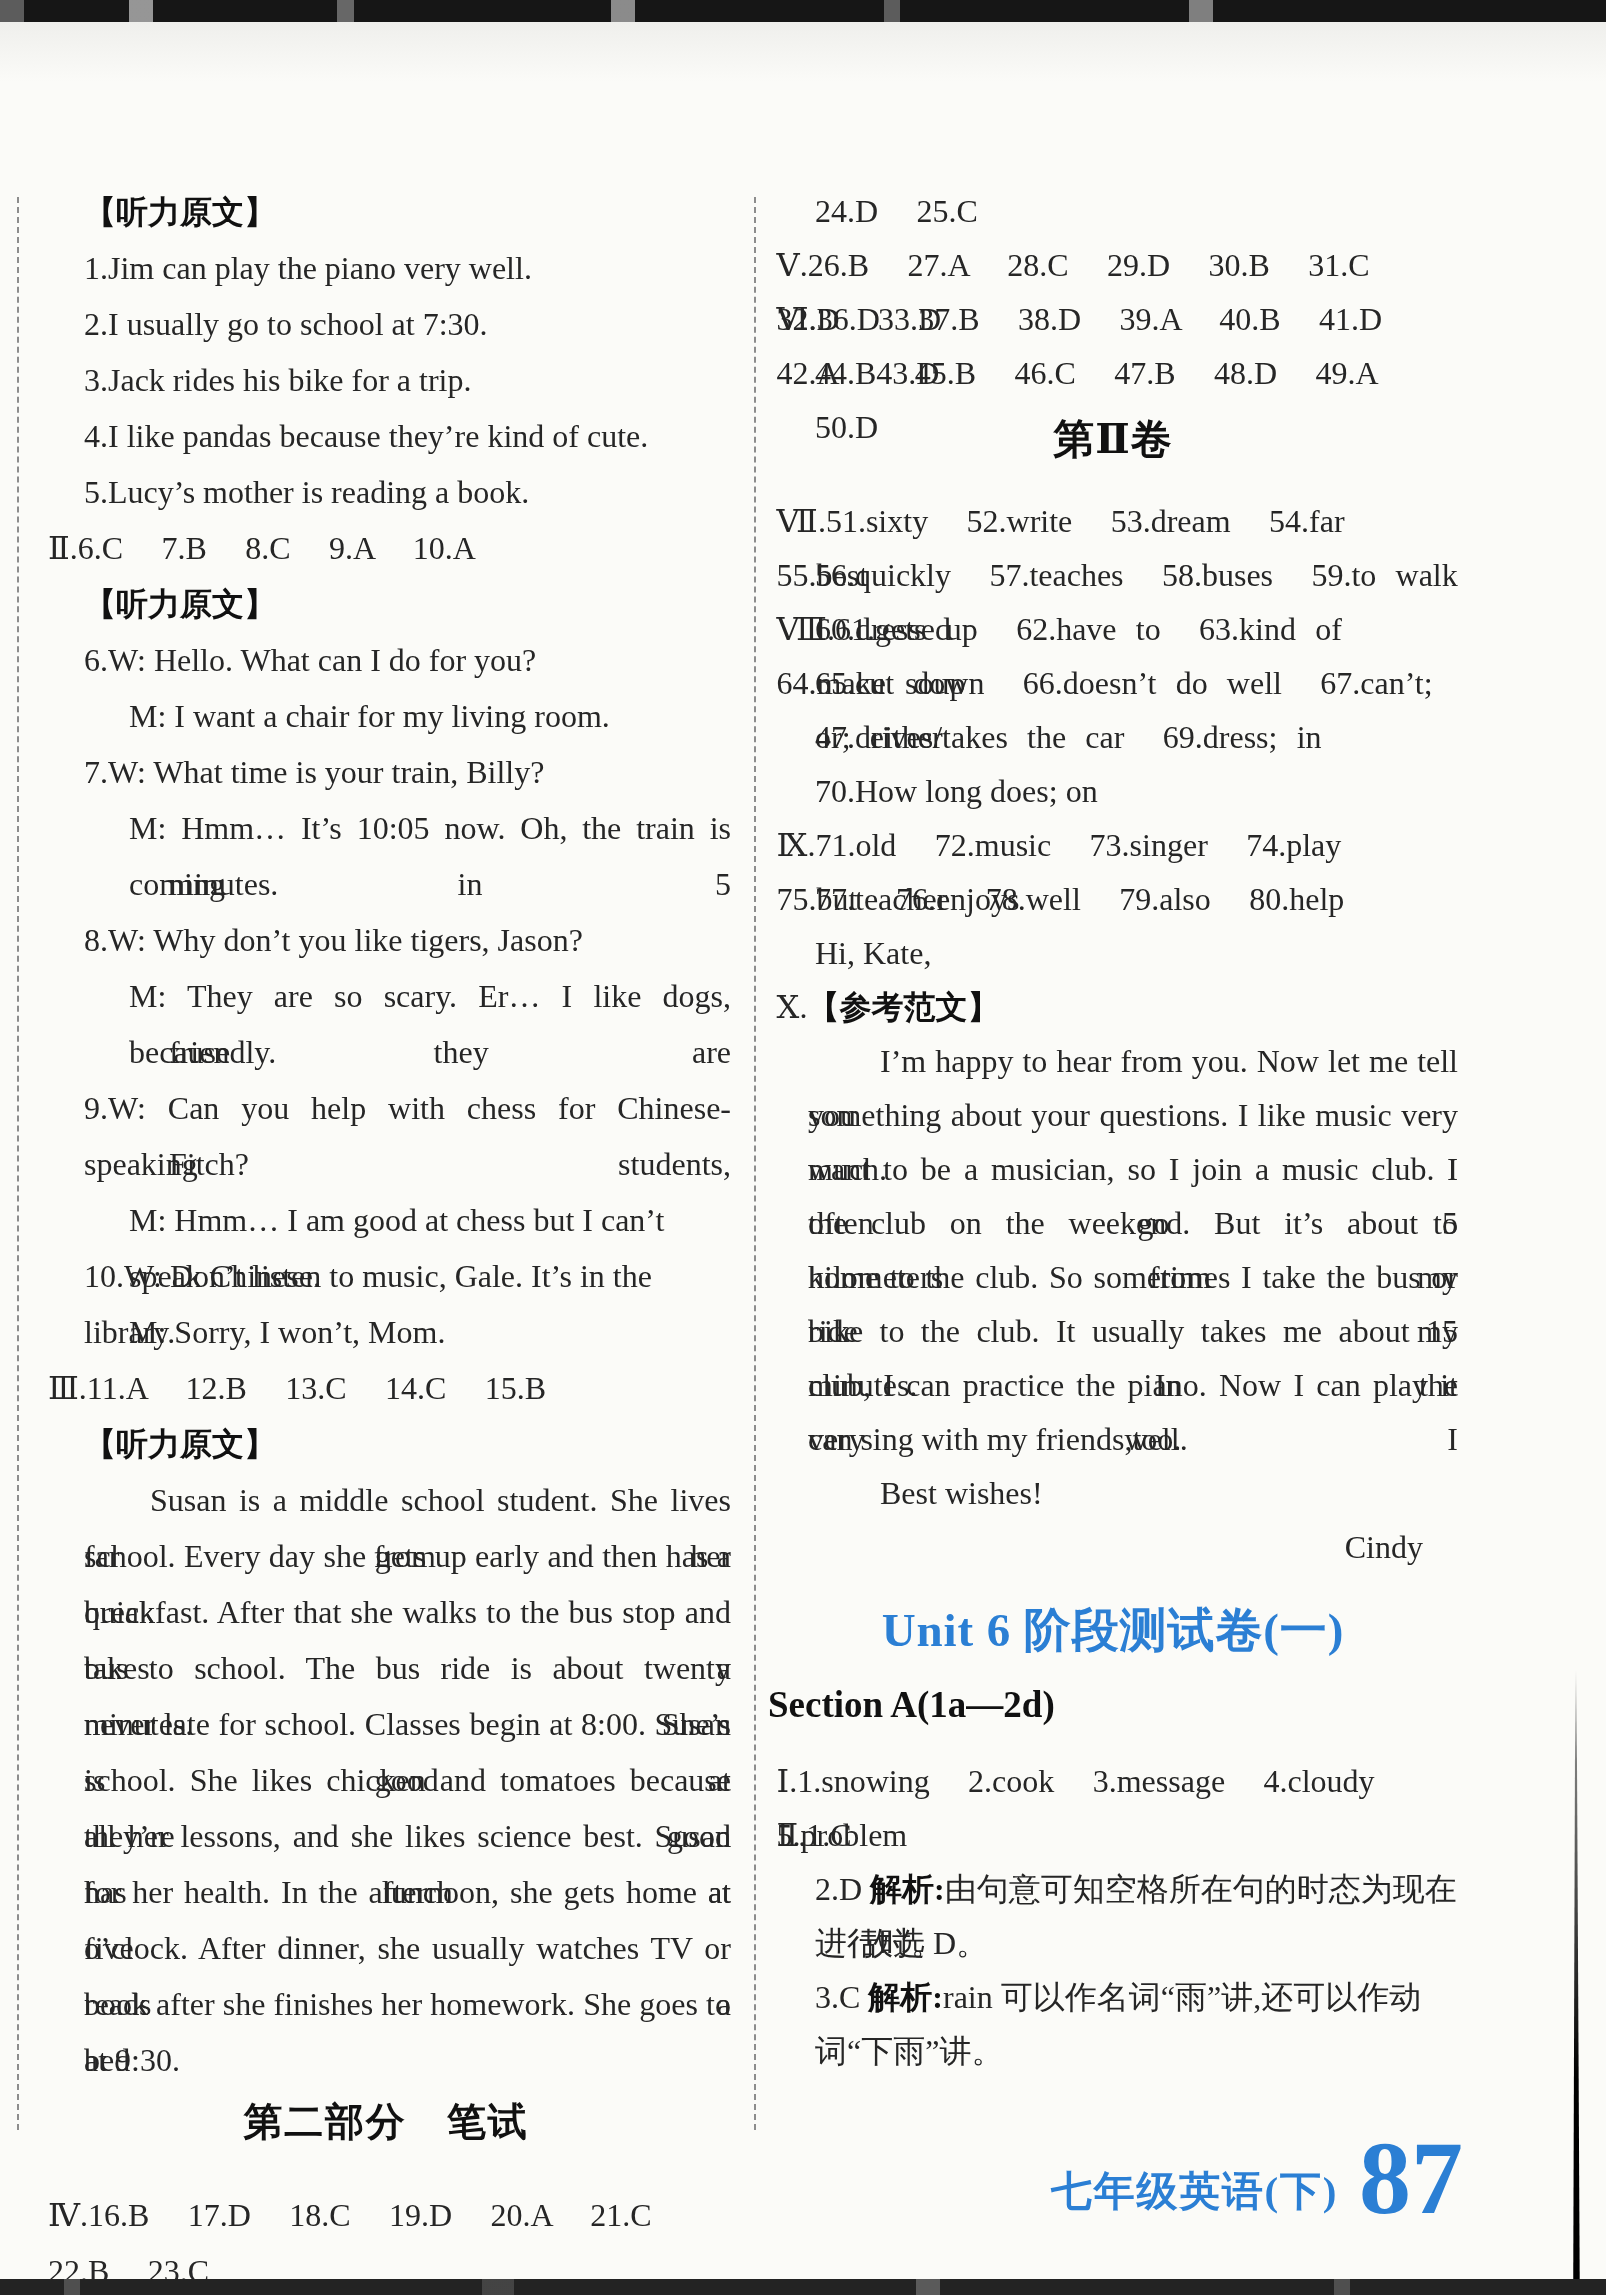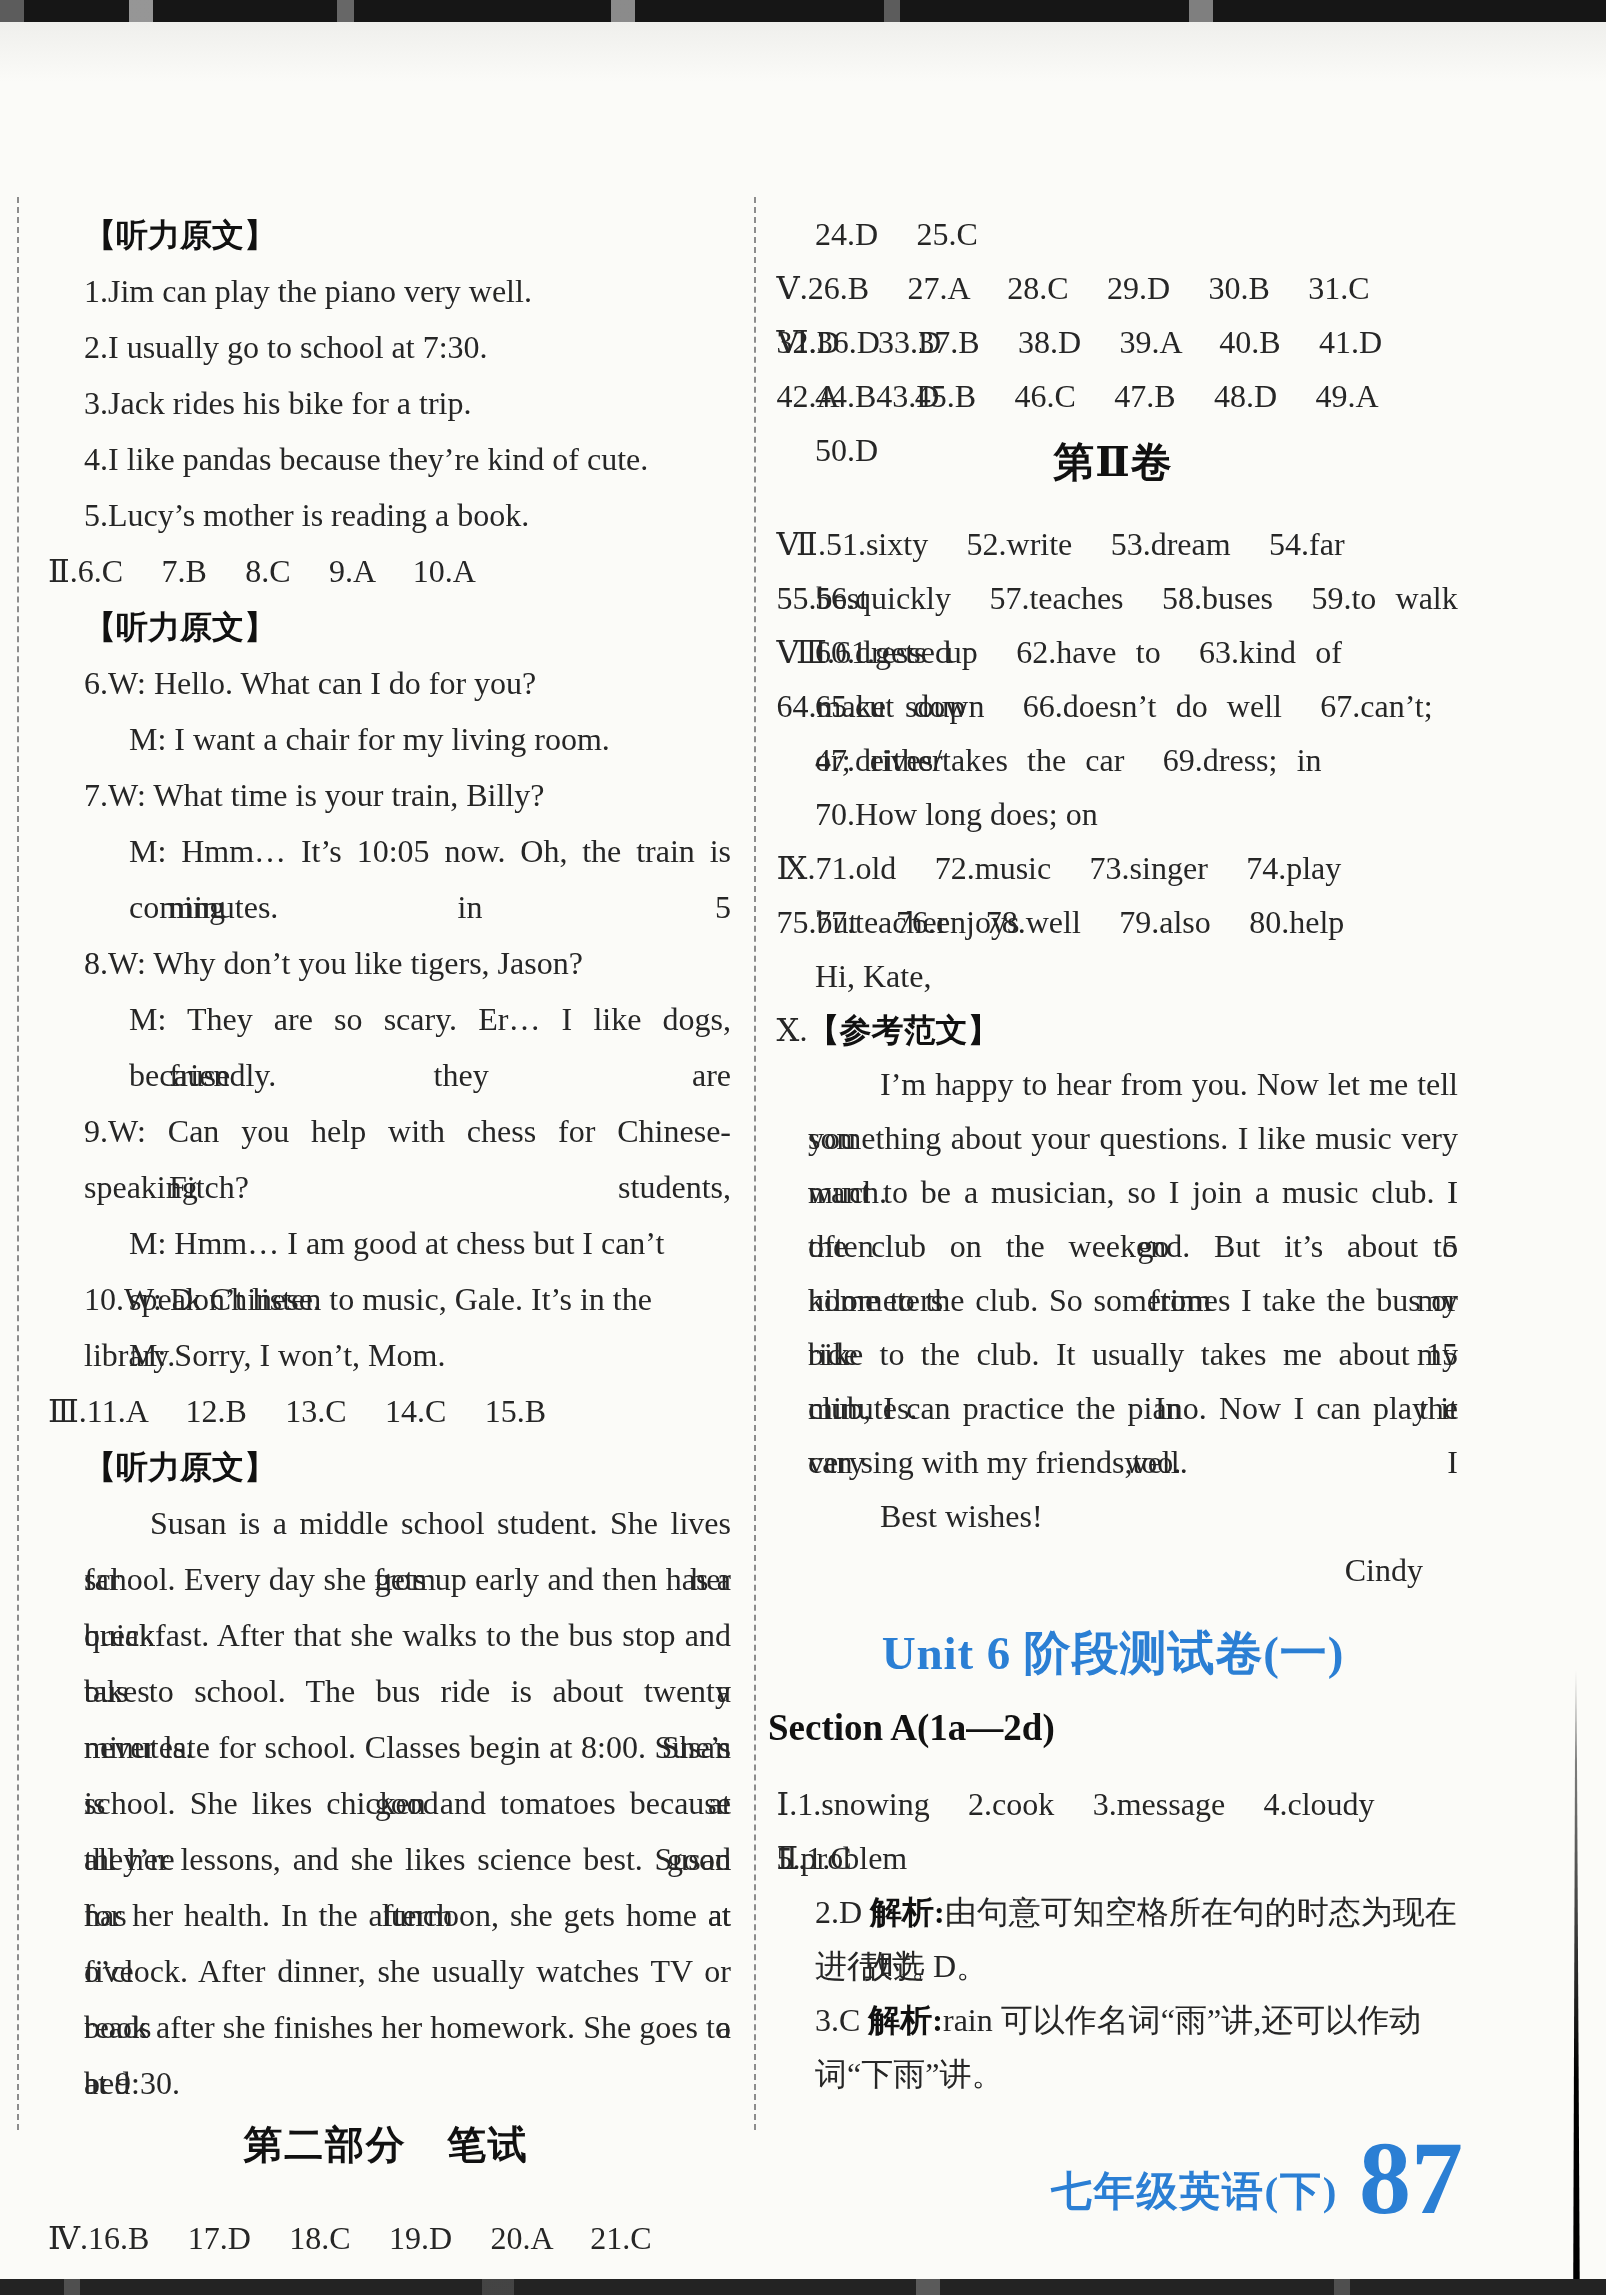--- a/index.html
+++ b/index.html
@@ -35,21 +35,21 @@
       rgba(255,255,255,.2) 83% 84%, transparent 84% 100%);
   }
   .vdash{position:absolute;width:0;border-left:2.6px dashed #8d8d8d;top:197px;height:1933px;}
   .vdash.left{left:17.3px;}
   .vdash.mid{left:754px;}
   .scan-line{
     position:absolute;left:1572px;top:1670px;width:7.8px;height:626px;
     background:linear-gradient(180deg, rgba(0,0,0,0) 0, rgba(0,0,0,.5) 15%, #000 65%);
     clip-path:polygon(42% 0, 58% 0, 100% 100%, 15% 100%);
   }
-  .col{position:absolute;top:207px;width:690px;}
+  .col{position:absolute;top:184px;width:690px;}
   .lcol{left:41px;}
   .rcol{left:768px;}
   .ln{height:56px;line-height:56px;font-size:32px;}
   .rcol .ln{height:54px;line-height:54px;}
   .b{font-weight:bold;color:#111;}
   .ans{white-space:pre-wrap;word-spacing:11.2px;}
   .j{text-align:justify;text-align-last:justify;text-justify:inter-word;}
   
   .l0{padding-left:7px;}
   .l1{padding-left:43px;}

